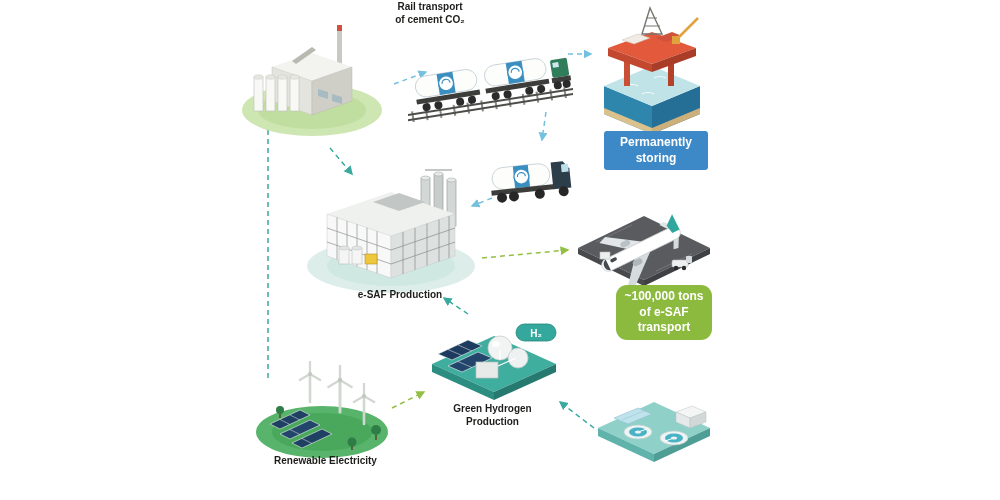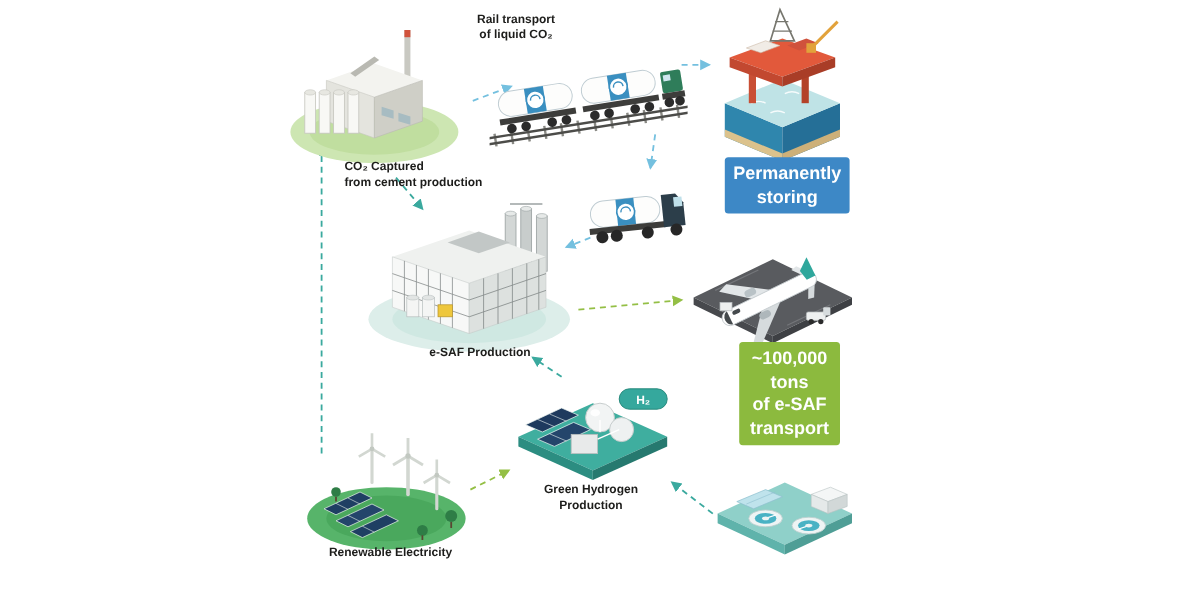--- a/index.html
+++ b/index.html
@@ -2,21 +2,21 @@
 <html><head>
 <meta charset="utf-8">
 <style>
   html,body{margin:0;padding:0;background:#ffffff;}
   body{font-family:"Liberation Sans","DejaVu Sans",sans-serif;}
   .stage{position:relative;width:1000px;height:500px;background:#ffffff;overflow:hidden;}
   .node{position:absolute;}
   .connectors{position:absolute;left:0;top:0;width:1000px;height:500px;pointer-events:none;}
   .node-label{position:absolute;font-size:10px;font-weight:bold;color:#1d1d1b;line-height:1.3;}
   .center{text-align:center;}
-  .badge{position:absolute;color:#ffffff;font-weight:bold;font-size:15px;line-height:1.3;
+  .badge{position:absolute;color:#ffffff;font-weight:bold;font-size:12px;line-height:1.3;
          text-align:center;padding:4px 7px;border-radius:3px;box-sizing:border-box;}
   .badge-blue{background:#3d88c6;}
   .badge-green{background:#8cba3e;}
 </style>
 </head>
 <body>
 
 <div class="stage">
 
   <svg class="connectors" width="1000" height="500" viewBox="0 0 1000 500">
@@ -58,28 +58,24 @@
       <ellipse cx="18.5" cy="62" rx="4.5" ry="2.2" fill="#e7e7e1" stroke="#c6c6bf" stroke-width="0.5"></ellipse>
       <rect x="26" y="62" width="9" height="34" fill="#f8f8f5" stroke="#c6c6bf" stroke-width="0.7"></rect>
       <ellipse cx="30.5" cy="62" rx="4.5" ry="2.2" fill="#e7e7e1" stroke="#c6c6bf" stroke-width="0.5"></ellipse>
       <rect x="38" y="62" width="9" height="34" fill="#f8f8f5" stroke="#c6c6bf" stroke-width="0.7"></rect>
       <ellipse cx="42.5" cy="62" rx="4.5" ry="2.2" fill="#e7e7e1" stroke="#c6c6bf" stroke-width="0.5"></ellipse>
       <rect x="50" y="62" width="9" height="34" fill="#f8f8f5" stroke="#c6c6bf" stroke-width="0.7"></rect>
       <ellipse cx="54.5" cy="62" rx="4.5" ry="2.2" fill="#e7e7e1" stroke="#c6c6bf" stroke-width="0.5"></ellipse>
       <polygon points="52,46 72,32 76,35 56,49" fill="#b9b9b2"></polygon>
     </svg>
   </div>
-  <div class="node-label" style="left:287px;top:133px;width:140px;">
-    <div>CO₂ Captured</div>
-    <div>from cement production</div>
-  </div>
-
-  <div class="node-label center" style="left:368px;top:10px;width:124px;">
+
+  <div class="node-label center" style="left:368px;top:0;width:124px;">
     <div>Rail transport</div>
-    <div>of liquid CO₂</div>
+    <div>of cement CO₂</div>
   </div>
   <div class="node" style="left:408px;top:30px;">
     <svg width="165" height="92" viewBox="0 0 165 92">
       <g transform="rotate(-9 82 62)">
         <line x1="2" y1="69" x2="2" y2="80" stroke="#8a8a85" stroke-width="2"></line>
         <line x1="16" y1="69" x2="16" y2="80" stroke="#8a8a85" stroke-width="2"></line>
         <line x1="30" y1="69" x2="30" y2="80" stroke="#8a8a85" stroke-width="2"></line>
         <line x1="44" y1="69" x2="44" y2="80" stroke="#8a8a85" stroke-width="2"></line>
         <line x1="58" y1="69" x2="58" y2="80" stroke="#8a8a85" stroke-width="2"></line>
         <line x1="72" y1="69" x2="72" y2="80" stroke="#8a8a85" stroke-width="2"></line>
@@ -229,21 +225,21 @@
       </g>
       <g>
         <rect x="100" y="70" width="16" height="7" rx="1.5" fill="#eef0f0" stroke="#b6bcbe" stroke-width="0.6"></rect>
         <rect x="114" y="66" width="6" height="7" rx="1" fill="#d7dcde"></rect>
         <circle cx="104" cy="78" r="2.2" fill="#2b2b2b"></circle>
           <circle cx="112" cy="78" r="2.2" fill="#2b2b2b"></circle>
       </g>
       <rect x="28" y="62" width="10" height="7" fill="#eef0f0" stroke="#b6bcbe" stroke-width="0.6"></rect>
     </svg>
   </div>
-  <div class="badge badge-green" style="left:616px;top:285px;width:84px;">
+  <div class="badge badge-green" style="left:616px;top:285px;width:96px;border-radius:11px;">
     <div>~100,000 tons</div>
     <div>of e-SAF transport</div>
   </div>
 
   <div class="node" style="left:424px;top:306px;">
     <svg width="140" height="98" viewBox="0 0 140 98">
       <polygon points="8,58 70,30 132,58 70,86" fill="#3fae9f"></polygon>
       <polygon points="8,58 70,86 70,94 8,66" fill="#2c8d81"></polygon>
       <polygon points="132,58 70,86 70,94 132,66" fill="#26796f"></polygon>
       <polygon points="14,48 44,34 58,40 28,54" fill="#1e3a5e" stroke="#eef6f3" stroke-width="0.6"></polygon>

